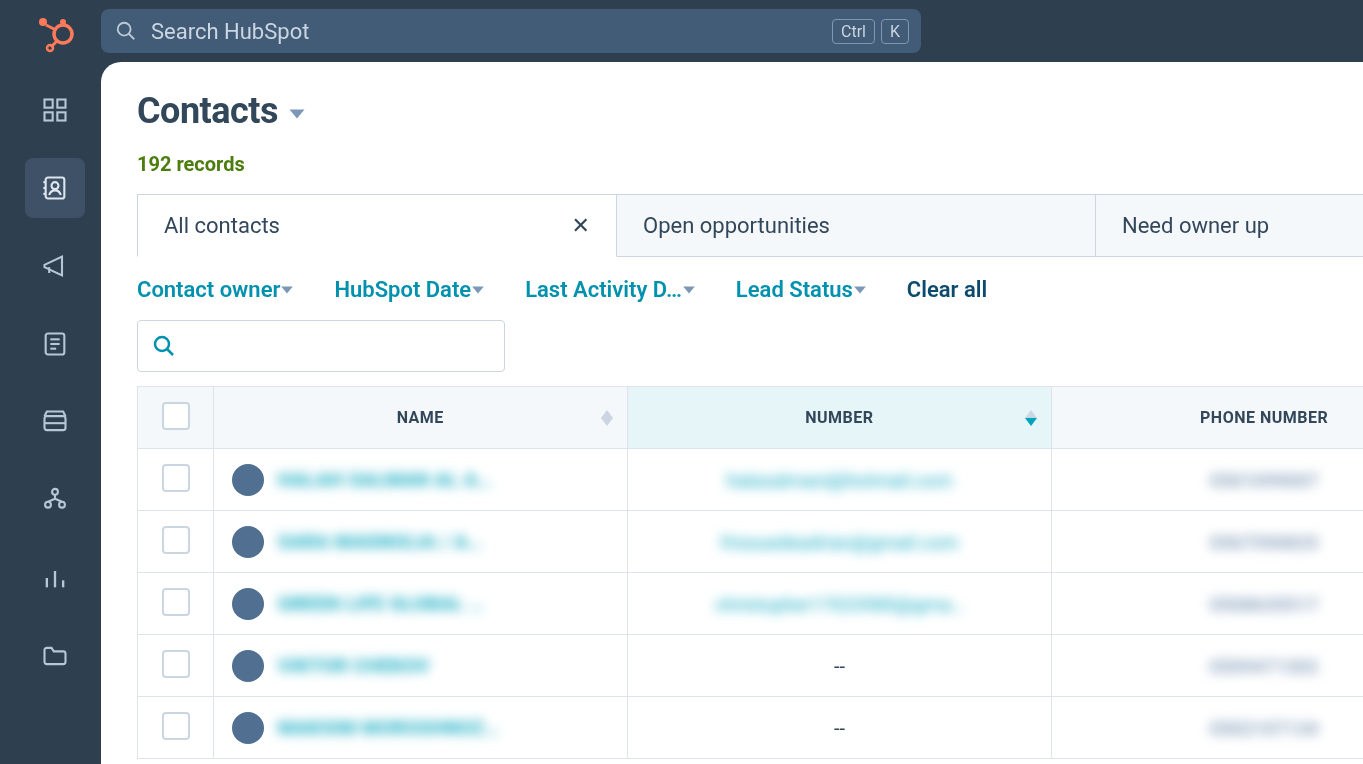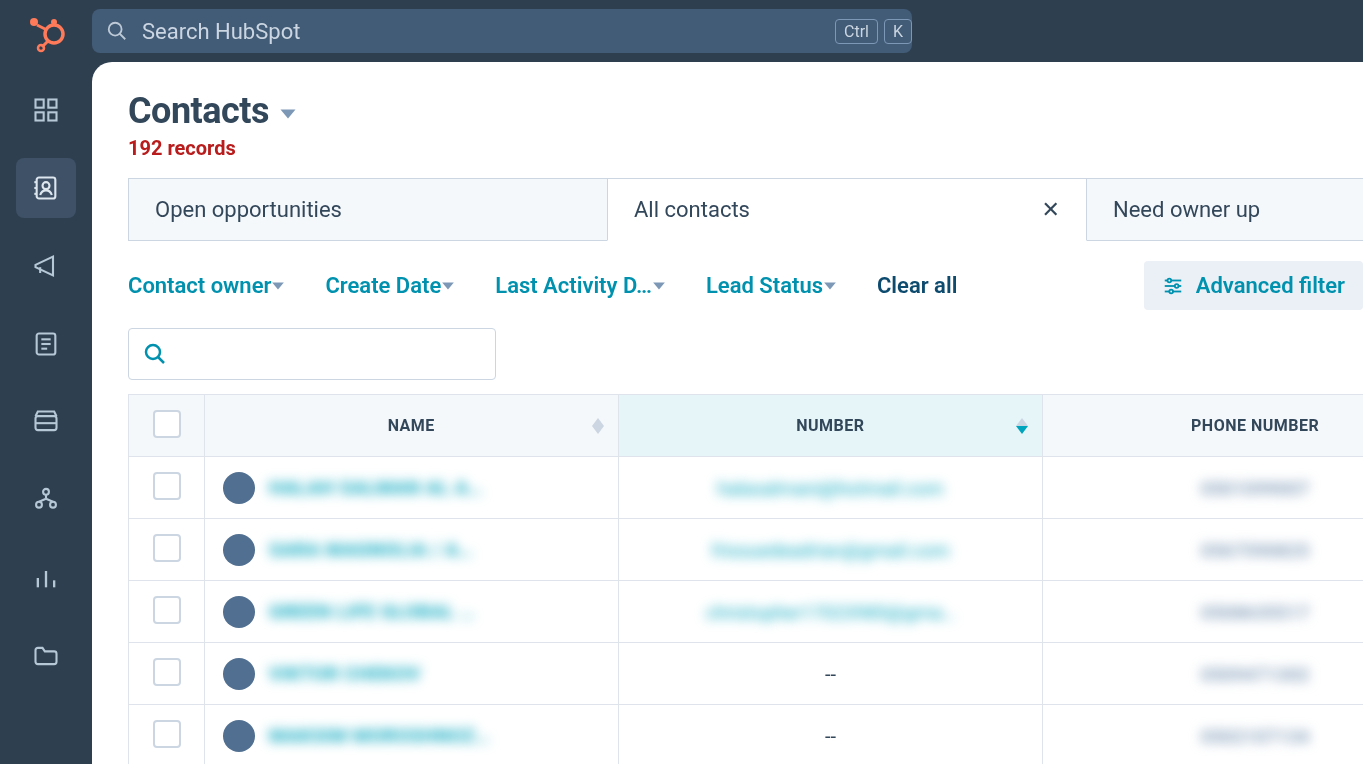--- a/index.html
+++ b/index.html
@@ -7,20 +7,21 @@
     font-family: -apple-system, BlinkMacSystemFont, "Segoe UI", Roboto, Helvetica, Arial, sans-serif;
     background: #f5f8fa;
     overflow: hidden;
     width: 1363px;
     height: 764px;
   }
   .app {
     display: flex;
     height: 100%;
     background: #2e3f50;
+    padding-left: 9px;
   }
   
   .sidebar {
     width: 92px;
     background: #2e3f50;
     display: flex;
     flex-direction: column;
     align-items: center;
     padding-top: 12px;
   }
@@ -69,21 +70,21 @@
     flex: 0 0 820px;
     margin-left: 0;
     display: flex;
     align-items: center;
     padding: 0 14px;
     color: #cbd6e2;
     position: relative;
   }
   .search-wrap .s-icon { width: 22px; height: 22px; margin-right: 14px; opacity: 0.9; }
   .search-wrap .s-text { font-size: 22px; color: #cbd6e2; }
-  .kbd-group { position: absolute; right: 0; display: flex; gap: 6px; }
+  .kbd-group { position: absolute; right: 12px; display: flex; gap: 6px; }
   .kbd {
     border: 1px solid #7c98b6;
     border-radius: 4px;
     padding: 2px 8px;
     font-size: 16px;
     color: #cbd6e2;
     background: transparent;
   }
   
   .panel {
@@ -106,22 +107,22 @@
   .page-title {
     font-size: 36px;
     font-weight: 700;
     color: #33475b;
     letter-spacing: -0.5px;
   }
   .page-title-caret { width: 18px; height: 18px; color: #7c98b6; margin-top: 6px; }
   .record-count {
     font-size: 20px;
     font-weight: 700;
-    color: #b91c1c;
-    margin-top: 4px;
+    color: #4d7c0f;
+    margin-top: 20px;
   }
   
   .tabs {
     display: flex;
     margin-top: 18px;
     margin-left: 36px;
     border-bottom: 1px solid #cbd6e2;
   }
   .tab {
     padding: 18px 26px;
@@ -365,69 +366,58 @@
         <div class="page-title-row">
           <span class="page-title">Contacts</span>
           <svg class="page-title-caret" viewBox="0 0 12 12" fill="currentColor">
               <path d="M1 3l5 6 5-6z"></path>
             </svg>
         </div>
         <div class="record-count">192 records</div>
       </div>
 
       <div class="tabs">
-        <div class="tab mid">
-          <span>Open opportunities</span>
-        </div>
         <div class="tab active wide">
           <span>All contacts</span>
           <span class="close">✕</span>
+        </div>
+        <div class="tab mid">
+          <span>Open opportunities</span>
         </div>
         <div class="tab" style="flex:1; border-right:none;">
           <span>Need owner up</span>
         </div>
       </div>
 
       <div class="filters">
         <div class="filter">
           <span>Contact owner</span>
           <svg class="caret" viewBox="0 0 12 12" fill="currentColor">
               <path d="M1 3l5 6 5-6z"></path>
             </svg>
         </div>
         <div class="filter">
-          <span>Create Date</span>
+          <span>HubSpot Date</span>
           <svg class="caret" viewBox="0 0 12 12" fill="currentColor">
               <path d="M1 3l5 6 5-6z"></path>
             </svg>
         </div>
         <div class="filter">
           <span>Last Activity D…</span>
           <svg class="caret" viewBox="0 0 12 12" fill="currentColor">
               <path d="M1 3l5 6 5-6z"></path>
             </svg>
         </div>
         <div class="filter">
           <span>Lead Status</span>
           <svg class="caret" viewBox="0 0 12 12" fill="currentColor">
               <path d="M1 3l5 6 5-6z"></path>
             </svg>
         </div>
         <div class="clear-all">Clear all</div>
-        <div class="adv-filters">
-          <svg viewBox="0 0 24 24" fill="none" stroke="currentColor" stroke-width="2">
-            <line x1="3" y1="6" x2="21" y2="6"></line>
-              <line x1="3" y1="12" x2="21" y2="12"></line>
-              <line x1="3" y1="18" x2="21" y2="18"></line>
-            <circle cx="8" cy="6" r="2" fill="#eaf0f6"></circle>
-              <circle cx="16" cy="12" r="2" fill="#eaf0f6"></circle>
-              <circle cx="10" cy="18" r="2" fill="#eaf0f6"></circle>
-          </svg>
-          <span>Advanced filter</span>
-        </div>
       </div>
 
       <div class="table-search-row">
         <div class="table-search">
           <svg class="s-btn" viewBox="0 0 24 24" fill="none" stroke="currentColor" stroke-width="2.5">
             <circle cx="10" cy="10" r="7"></circle>
               <line x1="15" y1="15" x2="21" y2="21"></line>
           </svg>
         </div>
       </div>

